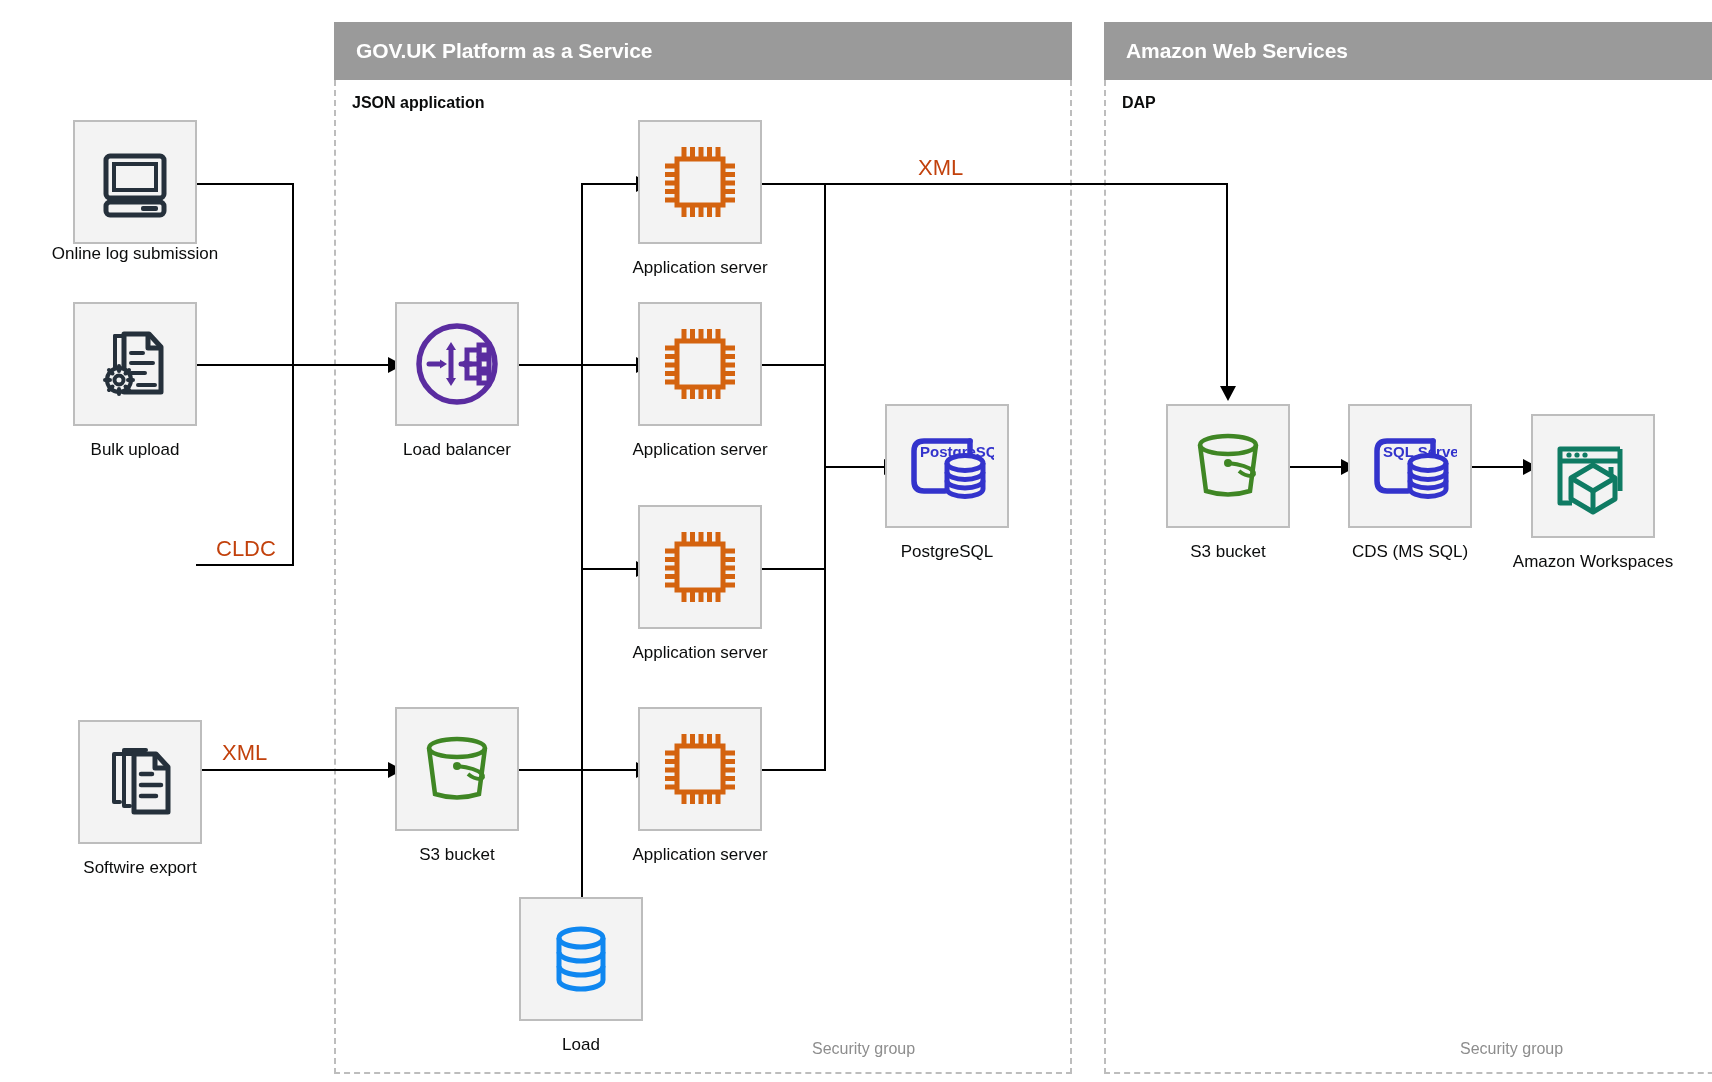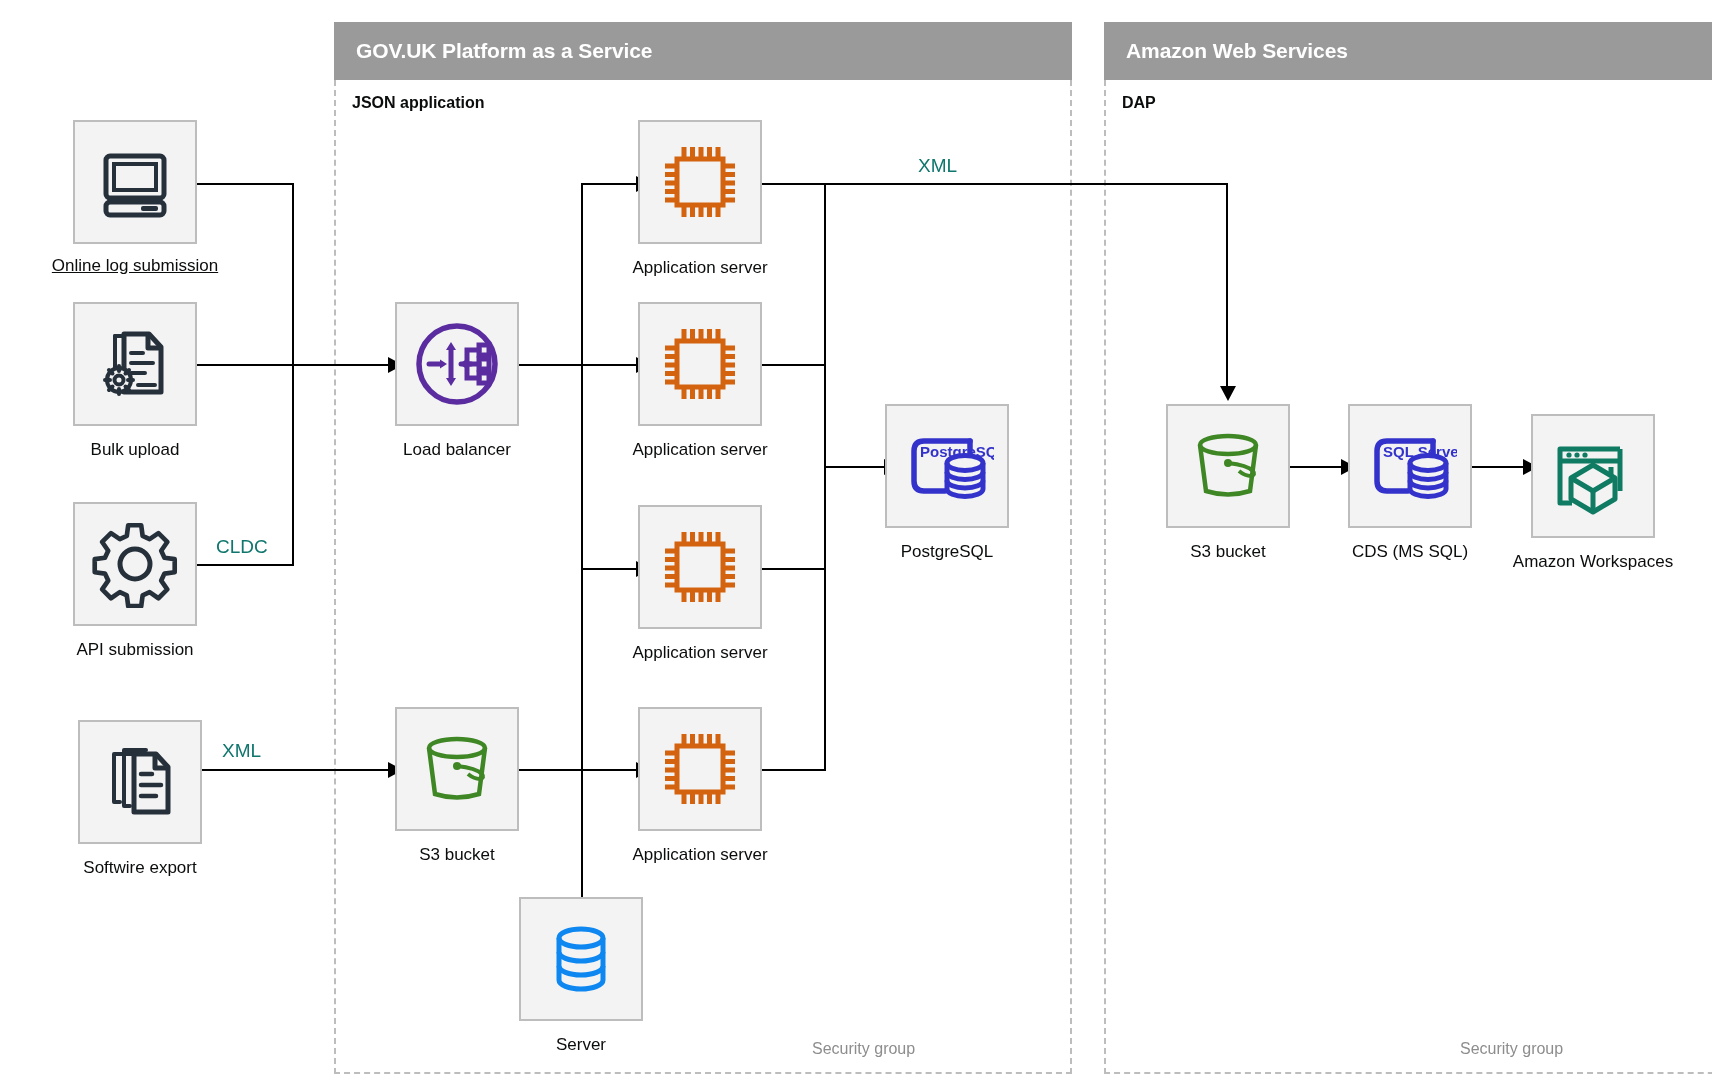--- a/index.html
+++ b/index.html
@@ -48,21 +48,21 @@
   .arrow{position:absolute;width:0;height:0;}
   .arrow.right{
     border-top:8px solid transparent;border-bottom:8px solid transparent;
     border-left:15px solid #000000;
   }
   .arrow.down{
     border-left:8px solid transparent;border-right:8px solid transparent;
     border-top:15px solid #000000;
   }
   .edge-label{
-    position:absolute;font-size:19px;color:#0f766e;white-space:nowrap;
+    position:absolute;font-size:22px;color:#c2410c;white-space:nowrap;
   }
 </style>
 </head>
 <body>
 
 <div id="stage">
 
   <div class="zone-header" style="left:334px;top:22px;width:738px;height:58px;">
     <span>GOV.UK Platform as a Service</span>
   </div>
@@ -135,21 +135,21 @@
     <div class="tile" style="width:124px;height:124px;">
       <span>
         <svg width="84" height="84" viewBox="0 0 84 84">
           <rect x="13" y="16" width="58" height="42" rx="4" fill="none" stroke="#25303b" stroke-width="5"></rect>
           <rect x="21" y="24" width="42" height="26" fill="none" stroke="#25303b" stroke-width="4"></rect>
           <rect x="13" y="62" width="58" height="13" rx="4" fill="none" stroke="#25303b" stroke-width="5"></rect>
           <rect x="48" y="66" width="17" height="5" rx="2" fill="#25303b"></rect>
         </svg>
       </span>
     </div>
-    <div class="cap" style="top:136px;text-decoration:underline;">Online log submission</div>
+    <div class="cap" style="top:124px;">Online log submission</div>
   </div>
 
   <div class="node" style="left:73px;top:302px;width:124px;height:152px;">
     <div class="tile" style="width:124px;height:124px;">
       <span>
         <svg width="84" height="84" viewBox="0 0 84 84">
           <path d="M22 14 L22 62" fill="none" stroke="#25303b" stroke-width="4" stroke-linecap="round"></path>
           <path d="M22 14 L40 14" fill="none" stroke="#25303b" stroke-width="4" stroke-linecap="round"></path>
           <path d="M22 62 L28 62" fill="none" stroke="#25303b" stroke-width="4" stroke-linecap="round"></path>
           <path d="M31 12 L56 12 L68 25 L68 70 L31 70 Z" fill="#f3f3f3" stroke="#25303b" stroke-width="5" stroke-linejoin="round"></path>
@@ -159,34 +159,20 @@
             <circle cx="26" cy="58" r="12" fill="#f3f3f3" stroke="#25303b" stroke-width="4"></circle>
             <circle cx="26" cy="58" r="4.5" fill="none" stroke="#25303b" stroke-width="4"></circle>
             <path d="M26 44 L26 49 M26 67 L26 72 M12 58 L17 58 M35 58 L40 58 M16 48 L19.5 51.5 M32.5 64.5 L36 68 M36 48 L32.5 51.5 M19.5 64.5 L16 68" stroke="#25303b" stroke-width="4" stroke-linecap="round"></path>
           </g>
         </svg>
       </span>
     </div>
     <div class="cap" style="top:138px;">Bulk upload</div>
   </div>
 
-  <div class="node" style="left:73px;top:502px;width:124px;height:152px;">
-    <div class="tile" style="width:124px;height:124px;">
-      <span>
-        <svg width="88" height="88" viewBox="0 0 88 88">
-          <path d="M37 6 L51 6 L52.5 17.5 L60 21 L69.5 14.5 L79 24 L72.5 33.5 L76 41 L87 42.5 L87 56.5
-                   L76 58 L72.5 65.5 L79 75 L69.5 84.5 L60 78 L52.5 81.5 L51 93 L37 93 L35.5 81.5
-                   L28 78 L18.5 84.5 L9 75 L15.5 65.5 L12 58 L1 56.5 L1 42.5 L12 41 L15.5 33.5
-                   L9 24 L18.5 14.5 L28 21 L35.5 17.5 Z" transform="translate(0,-5) scale(0.93) translate(3,5)" fill="none" stroke="#25303b" stroke-width="5" stroke-linejoin="round"></path>
-          <circle cx="44" cy="44" r="15" fill="none" stroke="#25303b" stroke-width="5"></circle>
-        </svg>
-      </span>
-    </div>
-    <div class="cap" style="top:138px;">API submission</div>
-  </div>
 
   <div class="node" style="left:78px;top:707px;width:124px;height:152px;margin-top:13px;">
     <div class="tile" style="width:124px;height:124px;">
       <span>
         <svg width="84" height="84" viewBox="0 0 84 84">
           <path d="M16 14 L16 62 M16 14 L40 14 M16 62 L22 62" fill="none" stroke="#25303b" stroke-width="4" stroke-linecap="round"></path>
           <path d="M26 10 L26 66 M26 10 L48 10 M26 66 L32 66" fill="none" stroke="#25303b" stroke-width="4" stroke-linecap="round"></path>
           <path d="M36 14 L58 14 L70 27 L70 72 L36 72 Z" fill="#f3f3f3" stroke="#25303b" stroke-width="5" stroke-linejoin="round"></path>
           <path d="M57 14 L57 28 L70 28" fill="none" stroke="#25303b" stroke-width="5" stroke-linejoin="round"></path>
           <path d="M43 34 L54 34 M43 45 L63 45 M43 56 L58 56" stroke="#25303b" stroke-width="4.5" stroke-linecap="round"></path>
@@ -306,21 +292,21 @@
         <svg width="80" height="80" viewBox="0 0 80 80">
           <ellipse cx="40" cy="19" rx="22" ry="9" fill="none" stroke="#0f87f0" stroke-width="5"></ellipse>
           <path d="M18 19 L18 61" fill="none" stroke="#0f87f0" stroke-width="5"></path>
           <path d="M62 19 L62 61" fill="none" stroke="#0f87f0" stroke-width="5"></path>
           <path d="M18 61 A22 9 0 0 0 62 61" fill="none" stroke="#0f87f0" stroke-width="5"></path>
           <path d="M18 33 A22 9 0 0 0 62 33" fill="none" stroke="#0f87f0" stroke-width="5"></path>
           <path d="M18 47 A22 9 0 0 0 62 47" fill="none" stroke="#0f87f0" stroke-width="5"></path>
         </svg>
       </span>
     </div>
-    <div class="cap" style="top:138px;">Server</div>
+    <div class="cap" style="top:138px;">Load</div>
   </div>
 
   <div class="node" style="left:885px;top:404px;width:124px;height:152px;">
     <div class="tile" style="width:124px;height:124px;">
       <span>
         <svg width="94" height="94" viewBox="0 0 94 94">
           <path d="M70 22 L24 22 Q14 22 14 32 L14 62 Q14 72 24 72 L45 72" fill="none" stroke="#3333cc" stroke-width="5.5" stroke-linecap="round"></path>
           <path d="M70 22 L70 44" fill="none" stroke="#3333cc" stroke-width="5.5" stroke-linecap="round"></path>
           <text x="20" y="38" font-family="'Liberation Sans',sans-serif" font-size="15" font-weight="bold" fill="#3333cc">PostgreSQL</text>
           <g transform="translate(0,0)">

